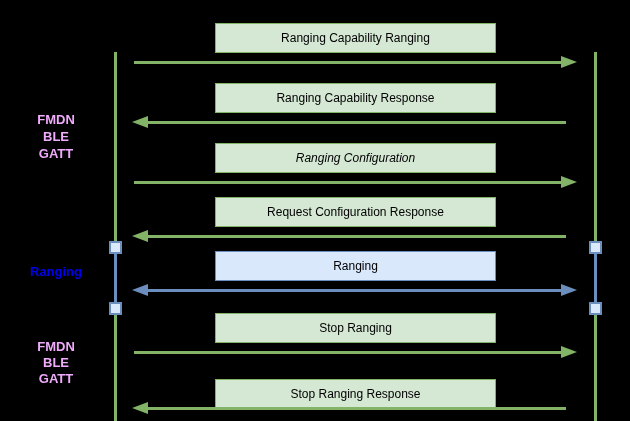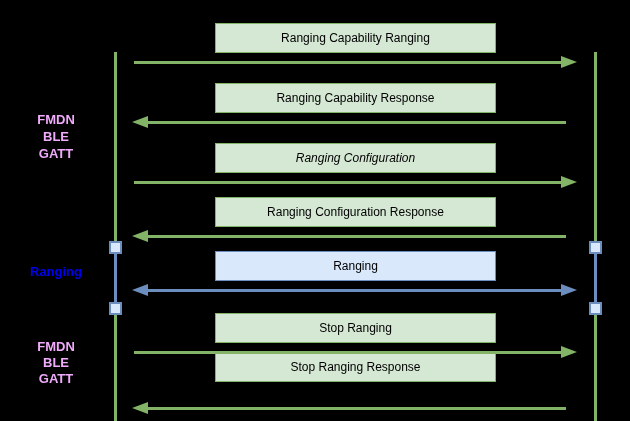--- a/index.html
+++ b/index.html
@@ -82,29 +82,29 @@
   <div class="msg-box green" style="top:23px;">
     <span>Ranging Capability Ranging</span>
   </div>
   <div class="msg-box green" style="top:83px;">
     <span>Ranging Capability Response</span>
   </div>
   <div class="msg-box green" style="top:143px;font-style:italic;">
     <span>Ranging Configuration</span>
   </div>
   <div class="msg-box green" style="top:197px;">
-    <span>Ranging Configuration Response</span>
+    <span>Request Configuration Response</span>
   </div>
   <div class="msg-box blue" style="top:251px;">
     <span>Ranging</span>
   </div>
   <div class="msg-box green" style="top:313px;">
     <span>Stop Ranging</span>
   </div>
-  <div class="msg-box green" style="top:352px;">
+  <div class="msg-box green" style="top:379px;">
     <span>Stop Ranging Response</span>
   </div>
 
   <div class="arrow green dir-right" style="top:56px;">
     <span class="shaft"></span>
     <span class="head hr"></span>
   </div>
   <div class="arrow green dir-left" style="top:116px;">
     <span class="shaft"></span>
     <span class="head hl"></span>

